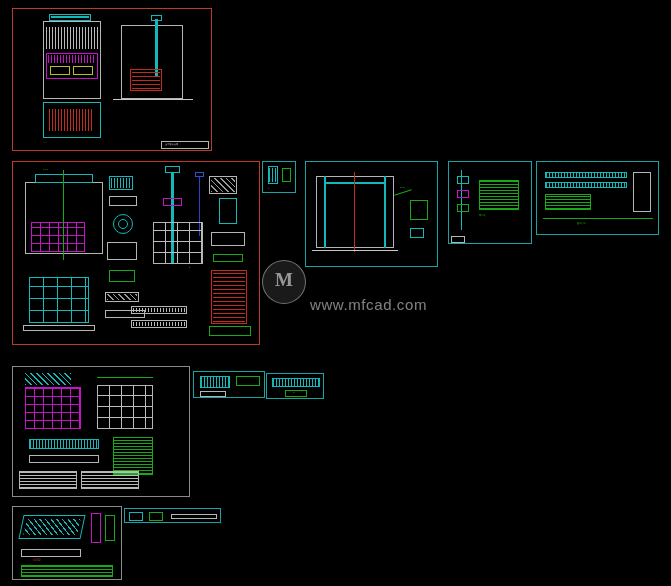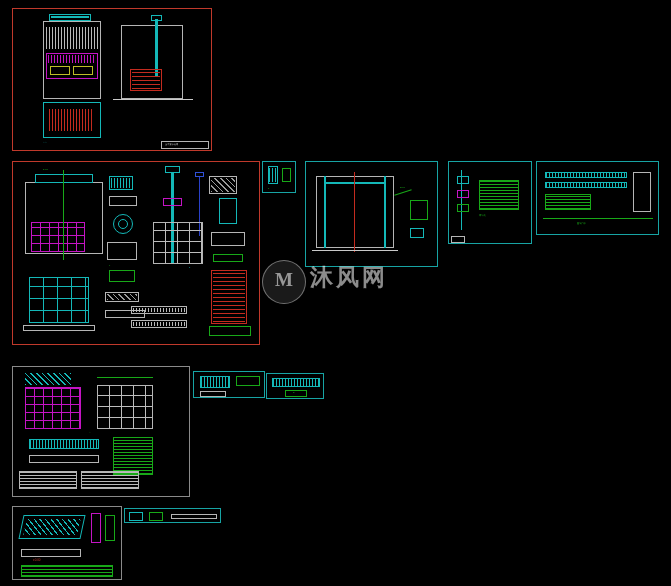--- a/index.html
+++ b/index.html
@@ -236,16 +236,16 @@
   <div class="sheet b-cyan" style="left:124px;top:508px;width:97px;height:15px;">
     <div class="blk o-cy" style="left:4px;top:3px;width:14px;height:9px;"></div>
     <div class="blk o-gr" style="left:24px;top:3px;width:14px;height:9px;"></div>
     <div class="blk o-wh" style="left:46px;top:5px;width:46px;height:5px;"></div>
   </div>
 
   <div id="wm">
     <div class="logo">
       <span>M</span>
     </div>
-    <div class="cn">沐风网</div>
+    <div class="url">www.mfcad.com</div>
   </div>
 
 </div>
 
 </body></html>

